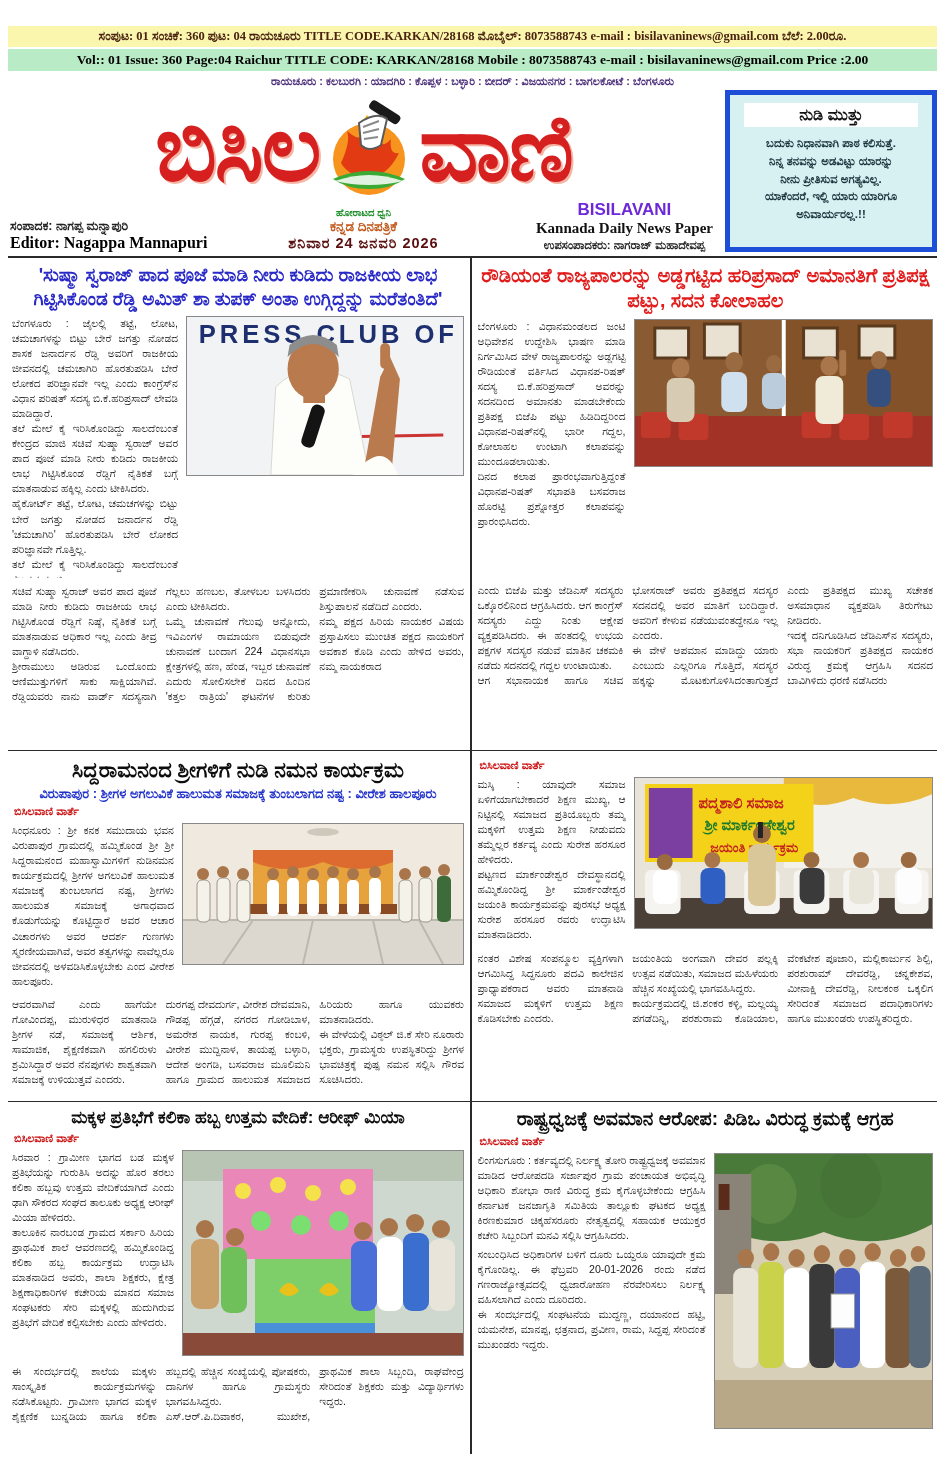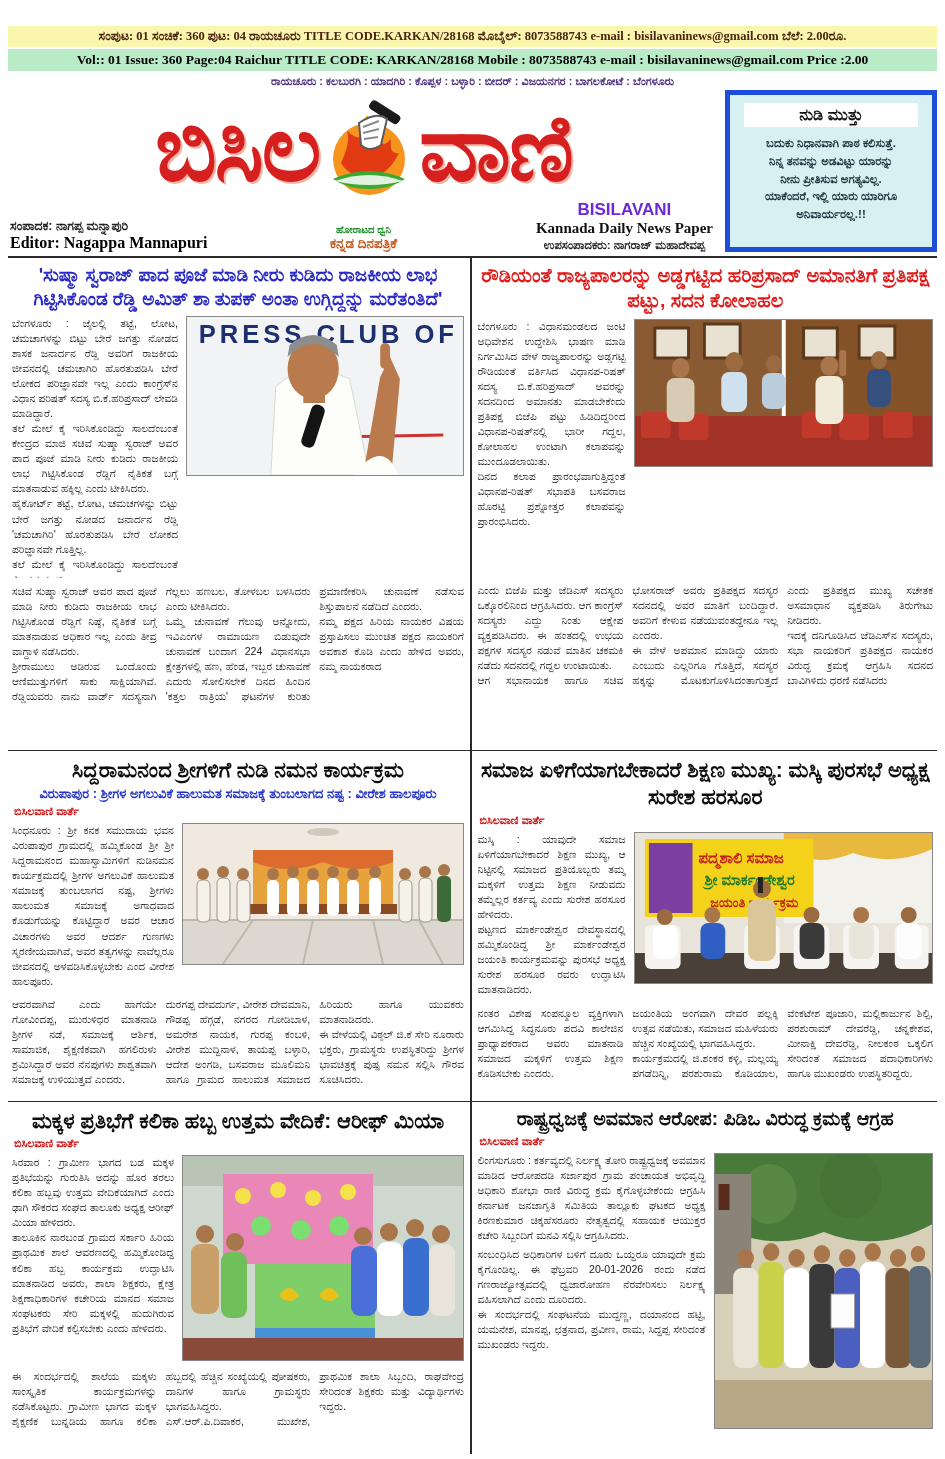--- a/index.html
+++ b/index.html
@@ -92,20 +92,21 @@
         </span>
         <span class="mast-word">ವಾಣಿ</span>
       </div>
       <div class="mast-left">
         <div class="kn">ಸಂಪಾದಕ: ನಾಗಪ್ಪ ಮನ್ನಾಪುರಿ</div>
         <div class="en">Editor: Nagappa Mannapuri</div>
       </div>
       <div class="mast-center">
         <div class="tag1">ಹೋರಾಟದ ಧ್ವನಿ</div>
         <div class="tag2">ಕನ್ನಡ ದಿನಪತ್ರಿಕೆ</div>
+        <div class="dateline">ಶನಿವಾರ 24 ಜನವರಿ  2026</div>
       </div>
       <div class="mast-right">
         <div class="nm">BISILAVANI</div>
         <div class="sub">Kannada Daily News Paper</div>
         <div class="ed2">ಉಪಸಂಪಾದಕರು: ನಾಗರಾಜ್ ಮಹಾದೇವಪ್ಪ</div>
       </div>
     </div>
 
     <div class="nudi">
       <div class="nudi-title">ನುಡಿ ಮುತ್ತು</div>
@@ -261,21 +262,20 @@
         </div>
       </div>
       <div class="cols3" style="height:118px;">ಆವರವಾಗಿವೆ ಎಂದು ಹಾಗೆಯೇ ಗೋವಿಂದಪ್ಪ, ಮುರುಳಿಧರ ಮಾತನಾಡಿ ಶ್ರೀಗಳ ನಡೆ, ಸಮಾಜಕ್ಕೆ ಆರ್ಶಿಕ, ಸಾಮಾಜಿಕ, ಶೈಕ್ಷಣಿಕವಾಗಿ ಹಗಲಿರುಳು ಶ್ರಮಿಸಿದ್ದಾರೆ ಅವರ ನೆನಪುಗಳು ಶಾಶ್ವತವಾಗಿ ಸಮಾಜಕ್ಕೆ ಉಳಿಯುತ್ತವೆ ಎಂದರು.
 ದುರಗಪ್ಪ ದೇವದುರ್ಗ, ವೀರೇಶ ದೇವಮಾನಿ, ಗೌಡಪ್ಪ ಹೆಗ್ಗಡೆ, ನಗರದ ಗೋಡಿಬಾಳ, ಅಮರೇಶ ನಾಯಕ, ಗುರಪ್ಪ ಕಂಬಳಿ, ವೀರೇಶ ಮುದ್ದಿನಾಳ, ತಾಯಪ್ಪ ಬಳ್ಳಾರಿ, ಆದೇಶ ಅಂಗಡಿ, ಬಸವರಾಜ ಮೂಲಿಮನಿ ಹಾಗೂ ಗ್ರಾಮದ ಹಾಲುಮತ ಸಮಾಜದ ಹಿರಿಯರು ಹಾಗೂ ಯುವಕರು ಮಾತನಾಡಿದರು.
 ಈ ವೇಳೆಯಲ್ಲಿ ವಿಠ್ಠಲ್ ಜಿ.ಕೆ ಸೇರಿ ನೂರಾರು ಭಕ್ತರು, ಗ್ರಾಮಸ್ಥರು ಉಪಸ್ಥಿತರಿದ್ದು ಶ್ರೀಗಳ ಭಾವಚಿತ್ರಕ್ಕೆ ಪುಷ್ಪ ನಮನ ಸಲ್ಲಿಸಿ ಗೌರವ ಸೂಚಿಸಿದರು.</div>
     </div>
 
     <div class="vdiv"></div>
 
     <div class="art art-r">
-      <div class="hl hl-blk" style="font-size:21px;">ಸಮಾಜ ಏಳಿಗೆಯಾಗಬೇಕಾದರೆ ಶಿಕ್ಷಣ ಮುಖ್ಯ: ಮಸ್ಕಿ ಪುರಸಭೆ ಅಧ್ಯಕ್ಷ ಸುರೇಶ ಹರಸೂರ</div>
       <div class="byline">ಬಿಸಿಲವಾಣಿ ವಾರ್ತೆ</div>
       <div class="body-flex" style="height:168px;">
         <div class="colnarrow" style="width:148px;">ಮಸ್ಕಿ : ಯಾವುದೇ ಸಮಾಜ ಏಳಿಗೆಯಾಗಬೇಕಾದರೆ ಶಿಕ್ಷಣ ಮುಖ್ಯ, ಆ ನಿಟ್ಟಿನಲ್ಲಿ ಸಮಾಜದ ಪ್ರತಿಯೊಬ್ಬರು ತಮ್ಮ ಮಕ್ಕಳಿಗೆ ಉತ್ತಮ ಶಿಕ್ಷಣ ನೀಡುವದು ತಮ್ಮೆಲ್ಲರ ಕರ್ತವ್ಯ ಎಂದು ಸುರೇಶ ಹರಸೂರ ಹೇಳಿದರು.
 ಪಟ್ಟಣದ ಮಾರ್ಕಂಡೇಶ್ವರ ದೇವಸ್ಥಾನದಲ್ಲಿ ಹಮ್ಮಿಕೊಂಡಿದ್ದ ಶ್ರೀ ಮಾರ್ಕಂಡೇಶ್ವರ ಜಯಂತಿ ಕಾರ್ಯಕ್ರಮವನ್ನು ಪುರಸಭೆ ಅಧ್ಯಕ್ಷ ಸುರೇಶ ಹರಸೂರ ರವರು ಉದ್ಘಾಟಿಸಿ ಮಾತನಾಡಿದರು.</div>
         <div class="photo" style="height:152px;">
           <svg viewBox="0 0 300 150" preserveAspectRatio="none">
             <rect width="300" height="150" fill="#e9e4da"></rect>
             <rect x="150" y="0" width="150" height="90" fill="#f3f1ec"></rect>
             <path d="M150 0 h150 v16 q-40 18 -80 4 q-40 16 -70 -4 Z" fill="#e8b93c"></path>
             <rect x="10" y="6" width="170" height="78" fill="#f5d21a"></rect>
@@ -323,21 +323,21 @@
 ಜಯಂತಿಯ ಅಂಗವಾಗಿ ದೇವರ ಪಲ್ಲಕ್ಕಿ ಉತ್ಸವ ನಡೆಯಿತು, ಸಮಾಜದ ಮಹಿಳೆಯರು ಹೆಚ್ಚಿನ ಸಂಖ್ಯೆಯಲ್ಲಿ ಭಾಗವಹಿಸಿದ್ದರು.
 ಕಾರ್ಯಕ್ರಮದಲ್ಲಿ ಜಿ.ಶಂಕರ ಕಳ್ಳಿ, ಮಲ್ಲಯ್ಯ ಪಗಡೆದಿನ್ನಿ, ಪರಶುರಾಮ ಕೊಡಿಯಾಲ, ವೆಂಕಟೇಶ ಪೂಜಾರಿ, ಮಲ್ಲಿಕಾರ್ಜುನ ಶಿಲ್ಪಿ, ಪರಶುರಾಮ್ ದೇವರೆಡ್ಡಿ, ಚನ್ನಕೇಶವ, ಮೀನಾಕ್ಷಿ ದೇವರೆಡ್ಡಿ, ನೀಲಕಂಠ ಒಕ್ಕಲಿಗ ಸೇರಿದಂತೆ ಸಮಾಜದ ಪದಾಧಿಕಾರಿಗಳು ಹಾಗೂ ಮುಖಂಡರು ಉಪಸ್ಥಿತರಿದ್ದರು.</div>
     </div>
   </div>
 
   <div class="hrule-thin"></div>
 
   <div class="row" style="height:352px;">
 
     <div class="art art-l">
-      <div class="hl hl-blk" style="font-size:21px;">ಮಕ್ಕಳ ಪ್ರತಿಭೆಗೆ ಕಲಿಕಾ ಹಬ್ಬ ಉತ್ತಮ ವೇದಿಕೆ: ಆರೀಫ್ ಮಿಯಾ</div>
+      <div class="hl hl-blk" style="font-size:17px;">ಮಕ್ಕಳ ಪ್ರತಿಭೆಗೆ ಕಲಿಕಾ ಹಬ್ಬ ಉತ್ತಮ ವೇದಿಕೆ: ಆರೀಫ್ ಮಿಯಾ</div>
       <div class="byline">ಬಿಸಿಲವಾಣಿ ವಾರ್ತೆ</div>
       <div class="body-flex" style="height:208px;">
         <div class="colnarrow" style="width:162px;">ಸಿರವಾರ : ಗ್ರಾಮೀಣ ಭಾಗದ ಬಡ ಮಕ್ಕಳ ಪ್ರತಿಭೆಯನ್ನು ಗುರುತಿಸಿ ಅದನ್ನು ಹೊರ ತರಲು ಕಲಿಕಾ ಹಬ್ಬವು ಉತ್ತಮ ವೇದಿಕೆಯಾಗಿದೆ ಎಂದು ಢಾಗಿ ಸೌಕರದ ಸಂಘದ ತಾಲೂಕು ಅಧ್ಯಕ್ಷ ಆರೀಫ್ ಮಿಯಾ ಹೇಳಿದರು.
 ತಾಲೂಕಿನ ನಾರಬಂಡ ಗ್ರಾಮದ ಸರ್ಕಾರಿ ಹಿರಿಯ ಪ್ರಾಥಮಿಕ ಶಾಲೆ ಆವರಣದಲ್ಲಿ ಹಮ್ಮಿಕೊಂಡಿದ್ದ ಕಲಿಕಾ ಹಬ್ಬ ಕಾರ್ಯಕ್ರಮ ಉದ್ಘಾಟಿಸಿ ಮಾತನಾಡಿದ ಅವರು, ಶಾಲಾ ಶಿಕ್ಷಕರು, ಕ್ಷೇತ್ರ ಶಿಕ್ಷಣಾಧಿಕಾರಿಗಳ ಕಚೇರಿಯ ಮಾನದ ಸಮಾಜ ಸಂಘಟಕರು ಸೇರಿ ಮಕ್ಕಳಲ್ಲಿ ಹುದುಗಿರುವ ಪ್ರತಿಭೆಗೆ ವೇದಿಕೆ ಕಲ್ಪಿಸಬೇಕು ಎಂದು ಹೇಳಿದರು.</div>
         <div class="photo" style="height:206px;">
           <svg viewBox="0 0 280 204" preserveAspectRatio="none">
             <rect width="280" height="204" fill="#cfd8cf"></rect>
             <rect x="0" y="0" width="280" height="30" fill="#b8c4b4"></rect>
             <rect x="40" y="18" width="150" height="90" fill="#e887b8"></rect>
             <g fill="#f5e14a">

